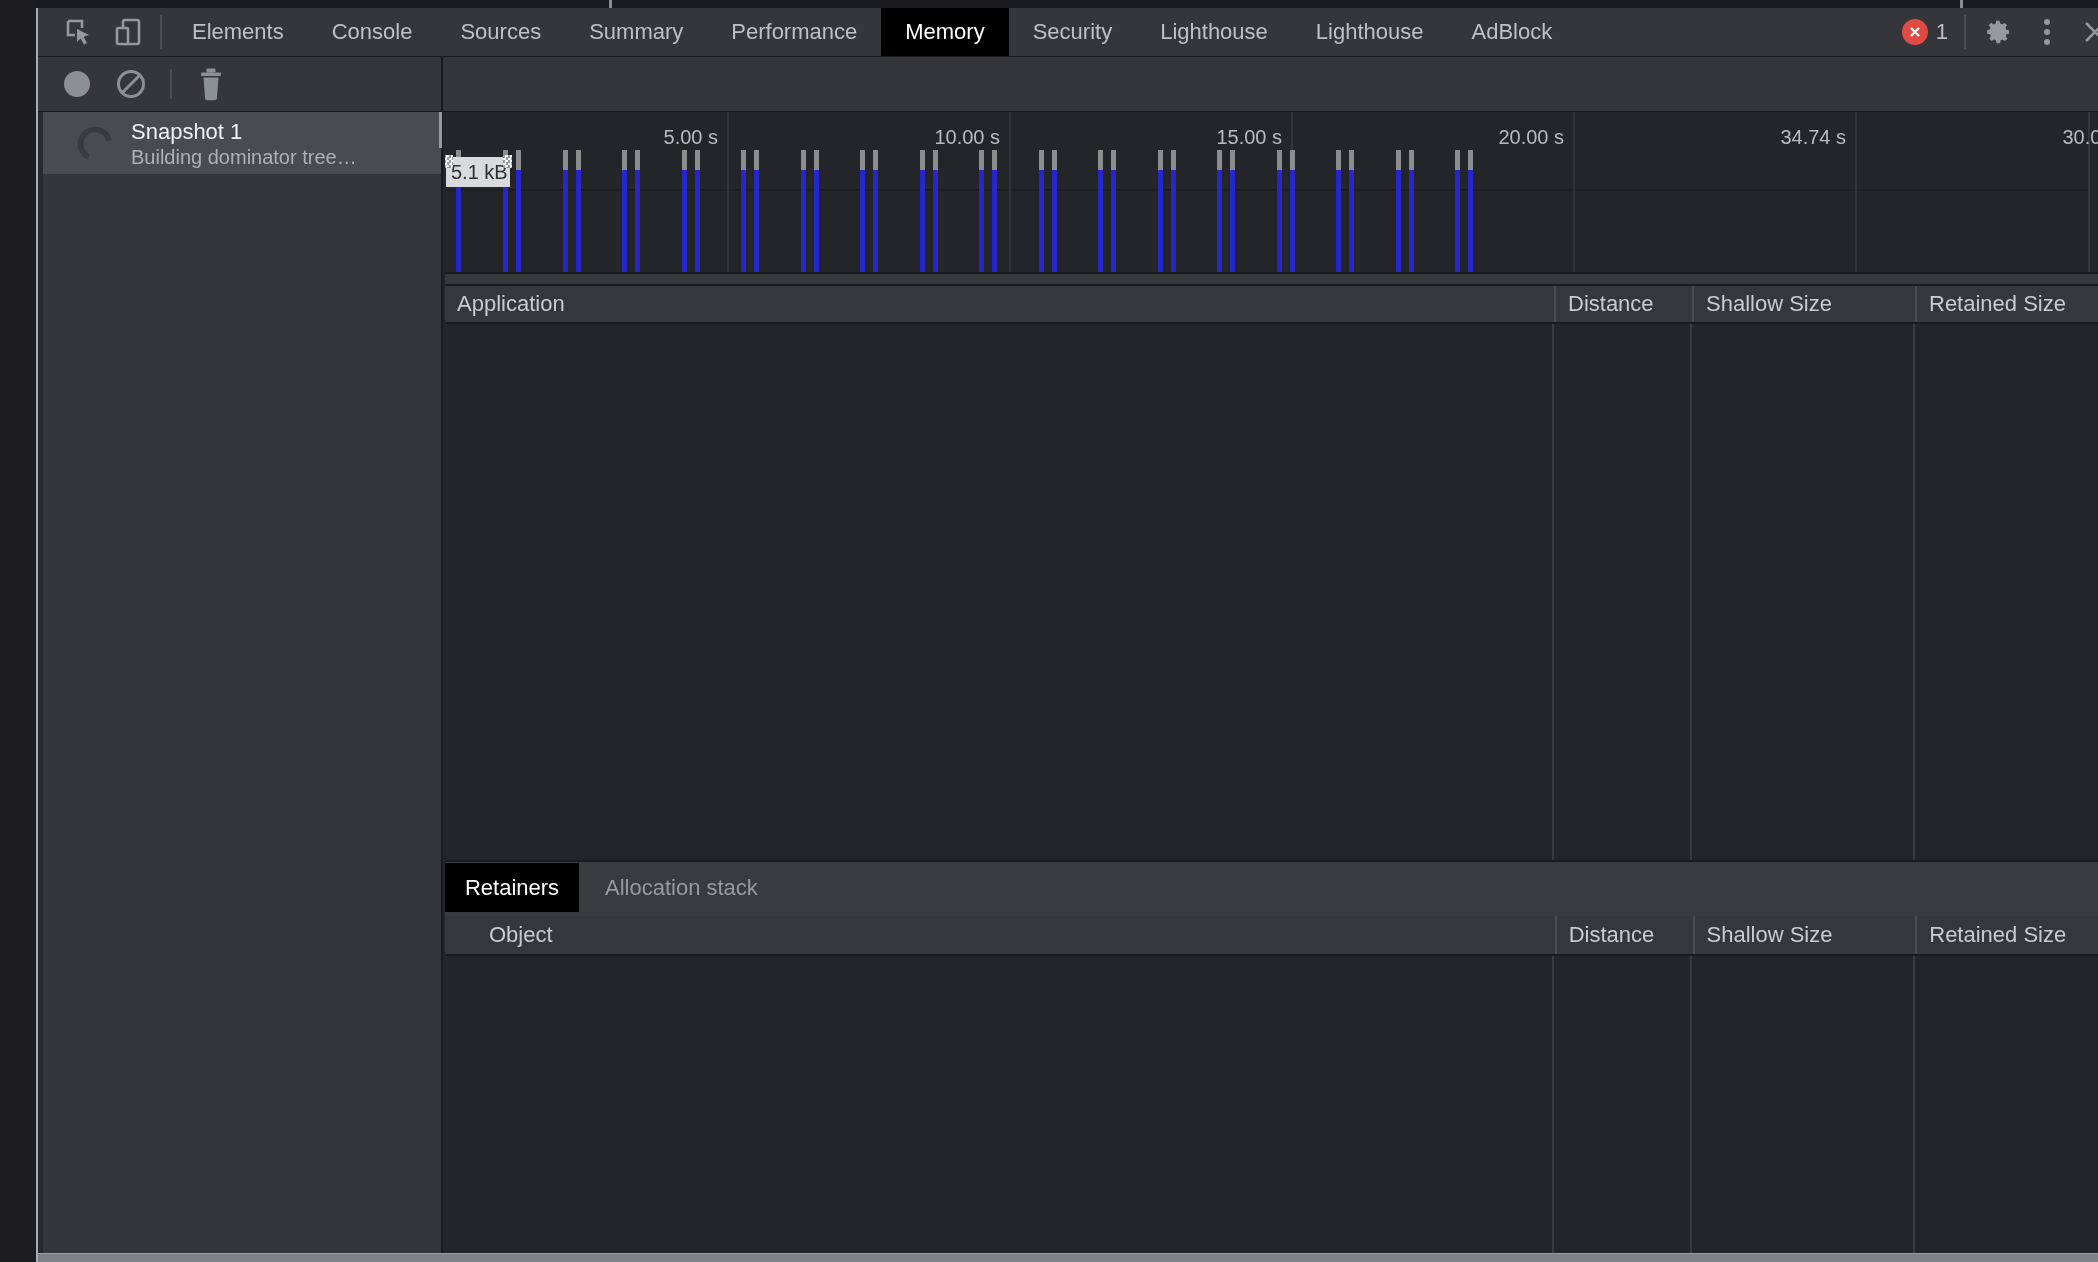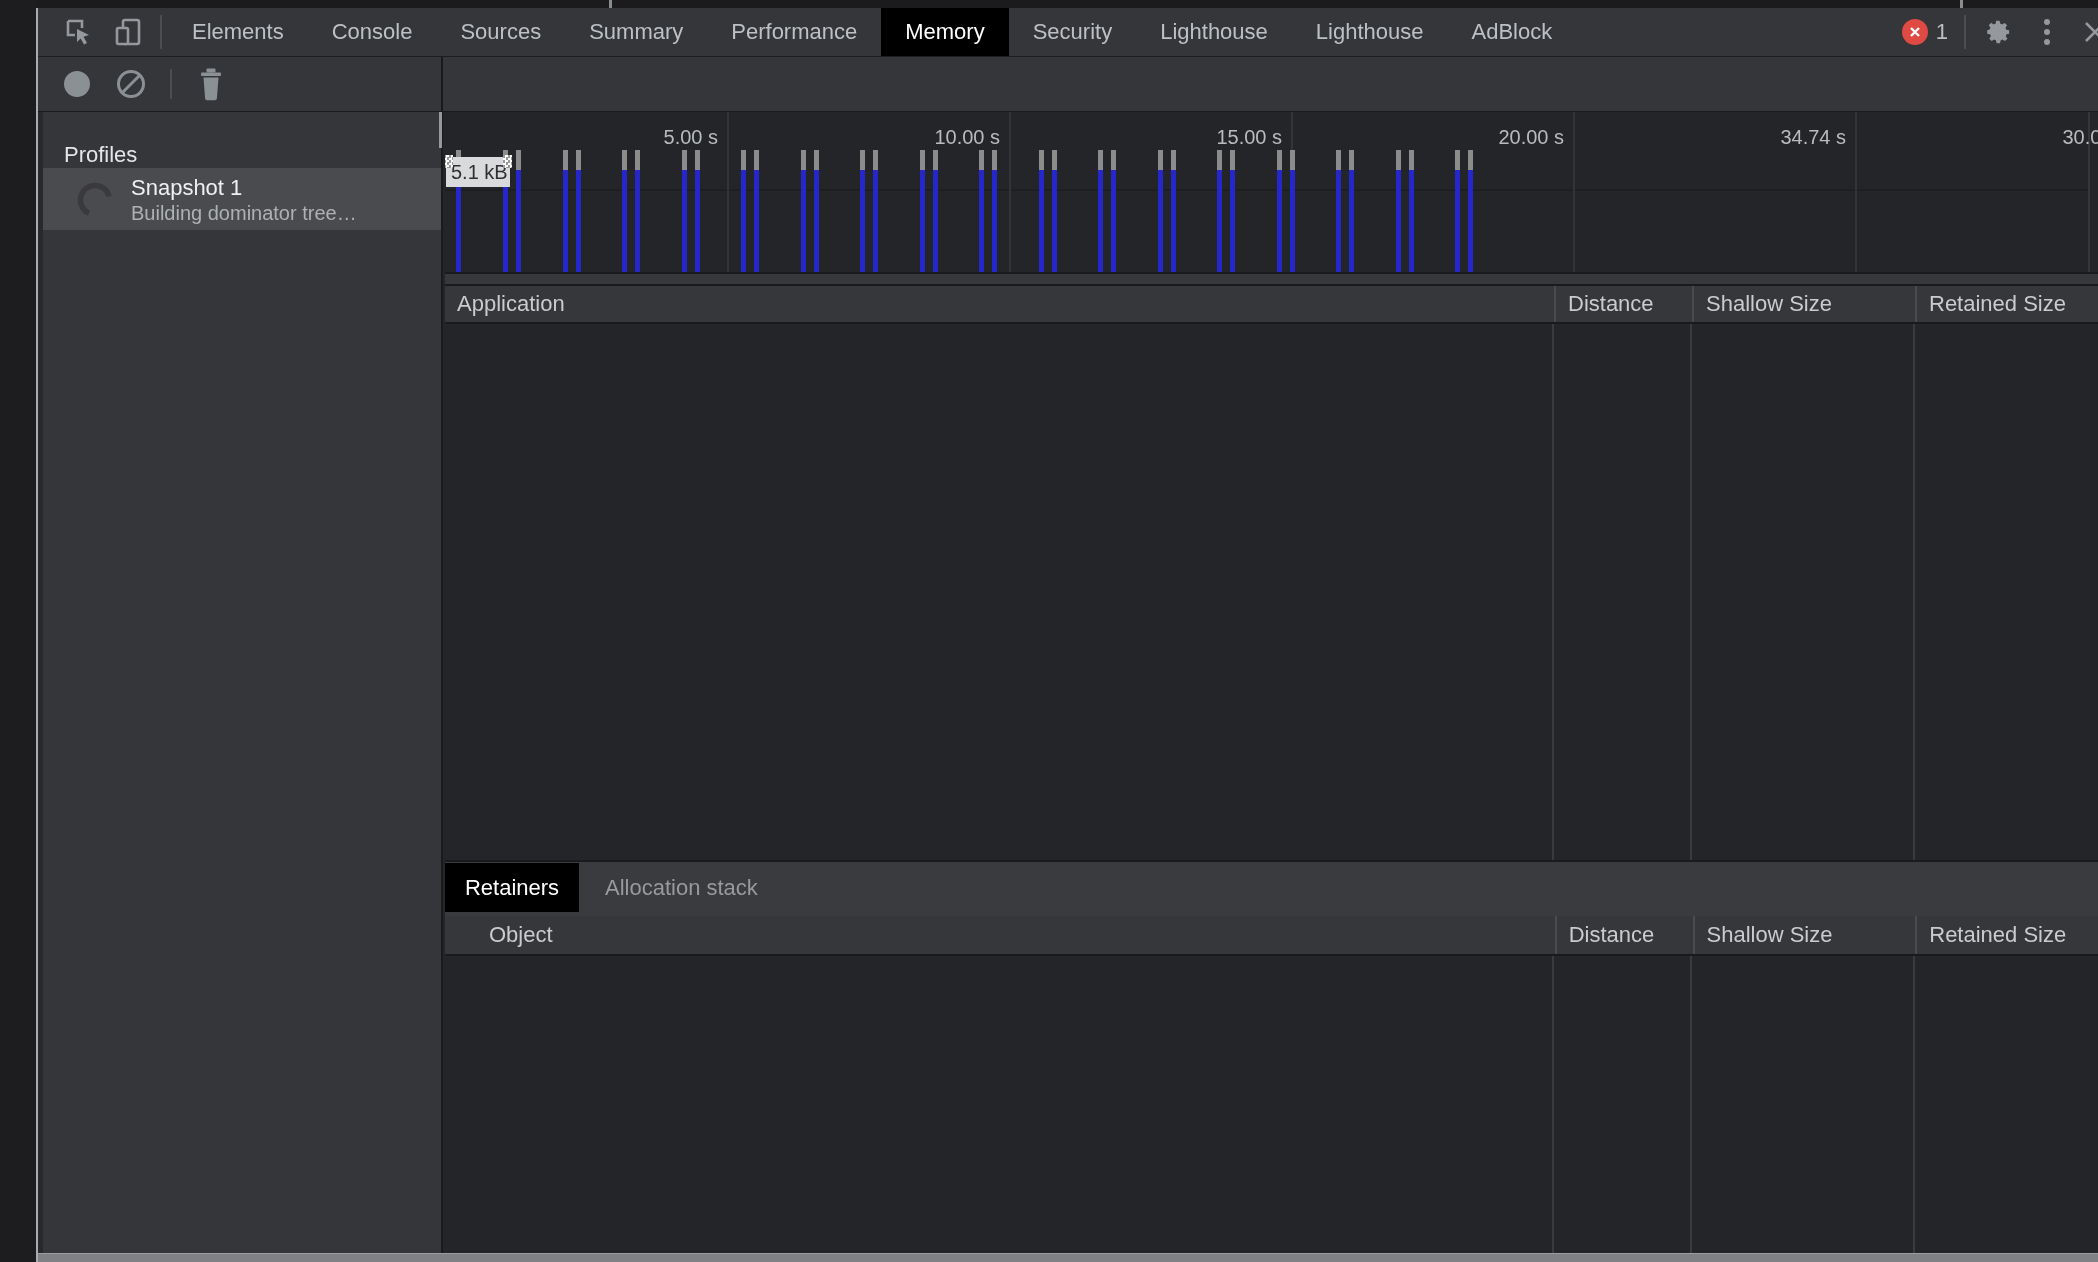--- a/index.html
+++ b/index.html
@@ -161,21 +161,20 @@
         <svg width="30" height="34" viewBox="0 0 30 34" fill="#8b9095">
           <rect x="10.5" y="1.5" width="9" height="4" rx="1"></rect>
           <rect x="5" y="5.5" width="20" height="3.4" rx="1"></rect>
           <path d="M7.5 10.5 h15 l-1.6 21 a2 2 0 0 1 -2 1.8 h-7.8 a2 2 0 0 1 -2 -1.8 z"></path>
         </svg>
       </span>
     </div>
   </div>
 
   <div class="sidebar">
-    <div class="sb-title">Profiles</div>
     <div class="sb-item">
       <span class="sb-spinner">
         <svg width="38" height="38" viewBox="0 0 38 38">
           <circle cx="19" cy="19" r="14.5" fill="none" stroke="#3a3a3c" stroke-width="5.5" stroke-dasharray="58 33" transform="rotate(115 19 19)"></circle>
         </svg>
       </span>
       <span class="sb-item-title">Snapshot 1</span>
       <span class="sb-item-sub">Building dominator tree…</span>
     </div>
   </div>

